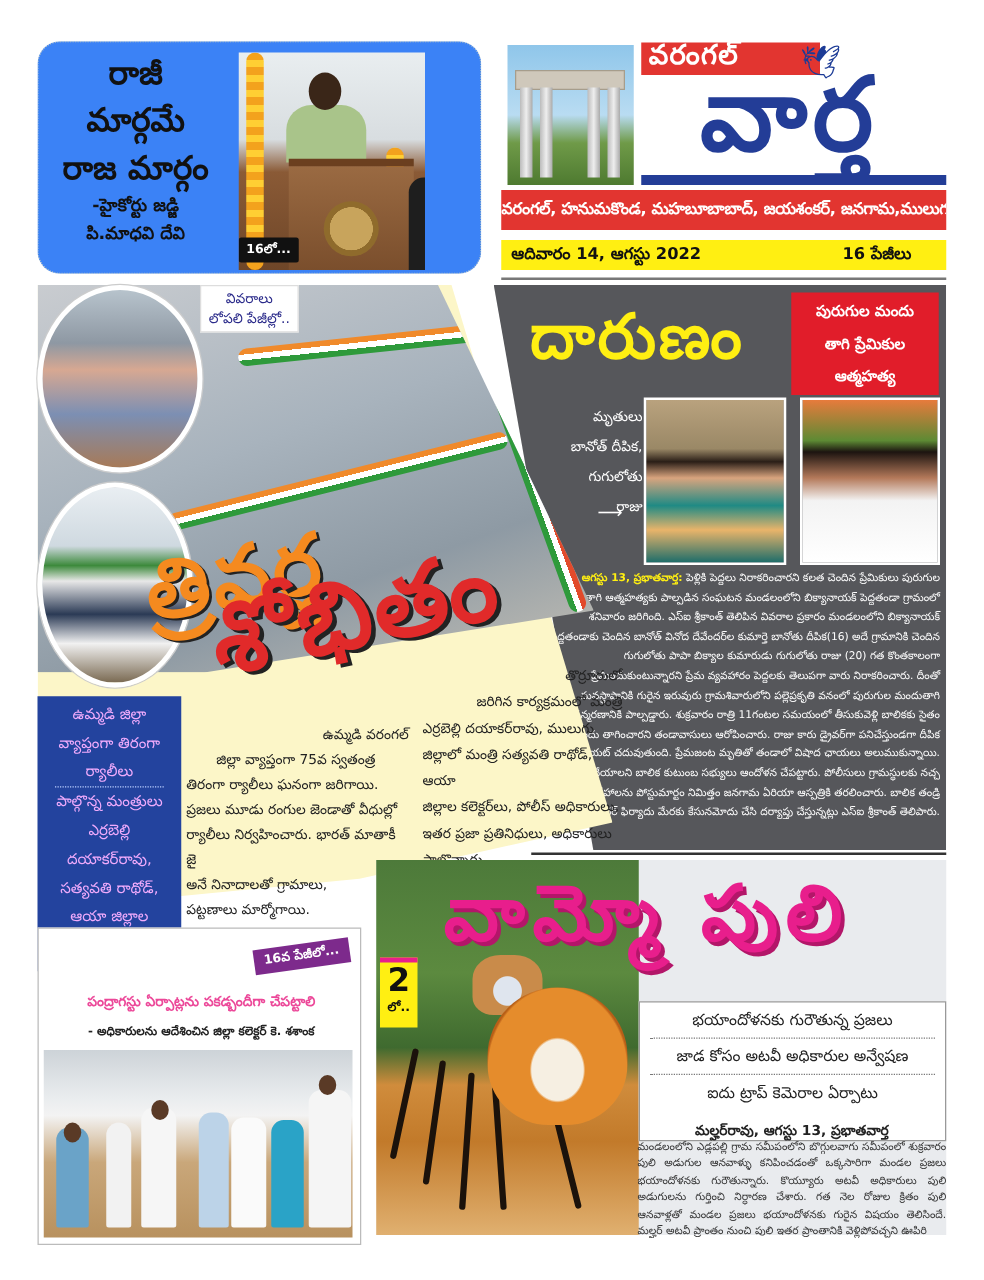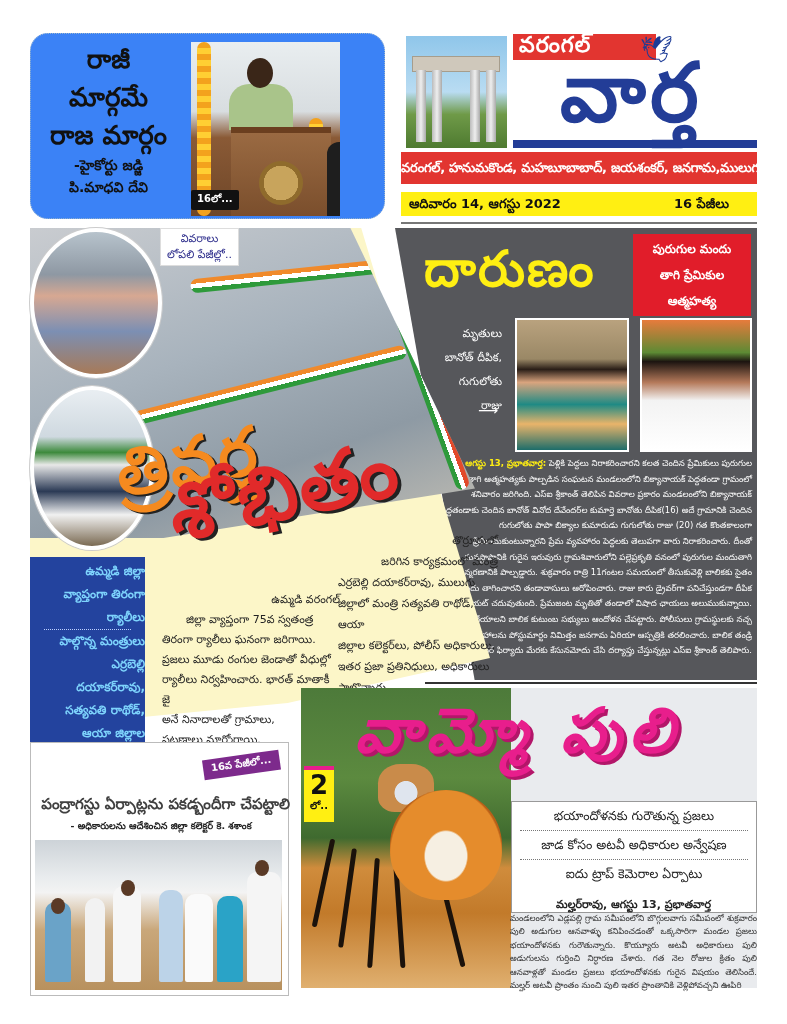--- a/index.html
+++ b/index.html
@@ -99,49 +99,49 @@
   }
   #headline-tri-1 {
     left: 118px; top: 436px; font-size: 66px; font-weight: bold; color: #f58a1f;
     text-shadow: 2px 2px 0 #222; transform: rotate(-10deg); transform-origin: left center; letter-spacing: 2px;
   }
   #headline-tri-2 {
     left: 172px; top: 470px; font-size: 78px; font-weight: bold; color: #e12a2a;
     text-shadow: 3px 3px 0 #222; transform: rotate(-12deg); transform-origin: left center; letter-spacing: 2px;
   }
   #tricolor-body-1 {
-    left: 162px; top: 578px; width: 178px; font-size: 11px; line-height: 20px; color: #222; margin-top: 12px;
+    left: 149px; top: 578px; width: 178px; font-size: 11px; line-height: 20px; color: #222;
   }
   #tricolor-body-2 {
     left: 338px; top: 530px; width: 160px; font-size: 11px; line-height: 21px; color: #222;
   }
   .para-right { text-align: right; }
 
   
   #rallies-box {
-    left: 30px; top: 557px; width: 115px; height: 220px; background: #23439e; color: #7dd3fc;
-    text-align: right; font-size: 12px; font-weight: bold; line-height: 23px; padding-top: 3px;
+    left: 30px; top: 557px; width: 115px; height: 220px; background: #23439e; color: #f0abfc;
+    text-align: center; font-size: 12px; font-weight: normal; line-height: 23px; padding-top: 3px;
   }
   .dotsep { border-bottom: 1px dotted #bcd0ff; margin: 0 14px; }
 
   
   #tragedy-panel {
     left: 395px; top: 228px; width: 362px; height: 452px;
     background: #56575b;
     clip-path: polygon(0 0, 100% 0, 100% 100%, 22% 100%);
   }
   #headline-tragedy {
     left: 424px; top: 240px; font-size: 50px; font-weight: bold; color: #ffef12; letter-spacing: 2px;
   }
   #tragedy-sub {
     left: 633px; top: 234px; width: 118px; height: 82px; background: #e11d2a; color: #fff;
     font-size: 12px; font-weight: bold; text-align: center; line-height: 26px; padding-top: 2px;
   }
   #tragedy-caption {
-    left: 436px; top: 322px; width: 66px; text-align: right; color: #fff; font-size: 11px; line-height: 24px;
+    left: 448px; top: 322px; width: 66px; text-align: right; color: #fff; font-size: 11px; line-height: 24px;
   }
   #tragedy-arrow { left: 478px; top: 402px; color: #fff; font-size: 14px; }
   .victim-photo { position:absolute; border: 2px solid #fff; overflow: hidden; }
   #victim-1 { left: 515px; top: 318px; width: 114px; height: 134px;
     background: linear-gradient(180deg,#b9a27e 0%,#9a8866 30%,#2a1e17 38%,#d9a47e 48%,#1f8a84 65%,#e9b46a 80%,#1d6d6a 100%); }
   #victim-2 { left: 640px; top: 318px; width: 112px; height: 134px;
     background: linear-gradient(180deg,#e77b3c 0%,#5d8a34 25%,#1c1410 32%,#b4795a 48%,#f3f3f3 62%,#ffffff 100%); }
   #tragedy-body {
     left: 430px; top: 456px; width: 322px; color: #fff; font-size: 8.5px; line-height: 15.6px; text-align: right;
   }
@@ -160,21 +160,21 @@
   #tiger-face {
     left: 390px; top: 790px; width: 112px; height: 110px; border-radius: 50% 50% 44% 44%;
     background: radial-gradient(ellipse at 50% 60%, #f6efe2 0 26%, #e58c2c 28% 70%, #b85f17 72% 100%);
   }
   #tiger-small {
     left: 378px; top: 764px; width: 56px; height: 48px; border-radius: 40% 40% 30% 30%;
     background: radial-gradient(ellipse at 50% 60%, #dfe5ee 0 28%, #c98b4a 30% 80%, #8a5a2a 82% 100%);
   }
   #headline-tiger {
     left: 355px; top: 694px; font-size: 62px; font-weight: bold; color: #e81e8c;
-    text-shadow: 3px 3px 0 #b31669; letter-spacing: 6px; white-space: nowrap; font-style: italic;
+    text-shadow: 3px 3px 0 #b31669; letter-spacing: 6px; white-space: nowrap;
   }
   #page2-tag {
     left: 304px; top: 766px; width: 30px; height: 56px; background: #ffef12; text-align: center;
     border-top: 4px solid #e81e8c;
   }
   #page2-num { font-size: 26px; font-weight: bold; color: #111; line-height: 30px; display:block; }
   #page2-lo { font-size: 10px; font-weight: bold; color: #111; display:block; }
   #tiger-points {
     left: 511px; top: 801px; width: 246px; height: 112px; background: #fff; border: 1px solid #999;
     text-align: center; font-size: 12.5px; line-height: 28px; color: #222; padding: 0 8px;
@@ -190,21 +190,21 @@
 
   
   #collector-box {
     left: 30px; top: 742px; width: 259px; height: 254px; border: 1px solid #bbb; background: #fff;
   }
   #p16-tag {
     left: 203px; top: 755px; background: #7d2a8c; color: #fff; font-size: 10px; font-weight: bold;
     padding: 3px 8px; transform: rotate(-8deg);
   }
   #collector-headline {
-    left: 32px; top: 795px; width: 258px; text-align: right; font-size: 15px; font-weight: bold; color: #404040;
+    left: 32px; top: 795px; width: 258px; text-align: center; font-size: 11px; font-weight: bold; color: #ec4899;
     white-space: nowrap;
   }
   #collector-sub {
     left: 32px; top: 820px; width: 258px; text-align: center; font-size: 9.5px; font-weight: bold; color: #222;
     white-space: nowrap;
   }
   #collector-photo {
     left: 35px; top: 840px; width: 247px; height: 150px;
     background: linear-gradient(180deg,#cdd3d8 0%,#e9ecee 25%,#f3f3f3 35%,#c9a77a 60%,#b8915e 100%);
     overflow: hidden;

